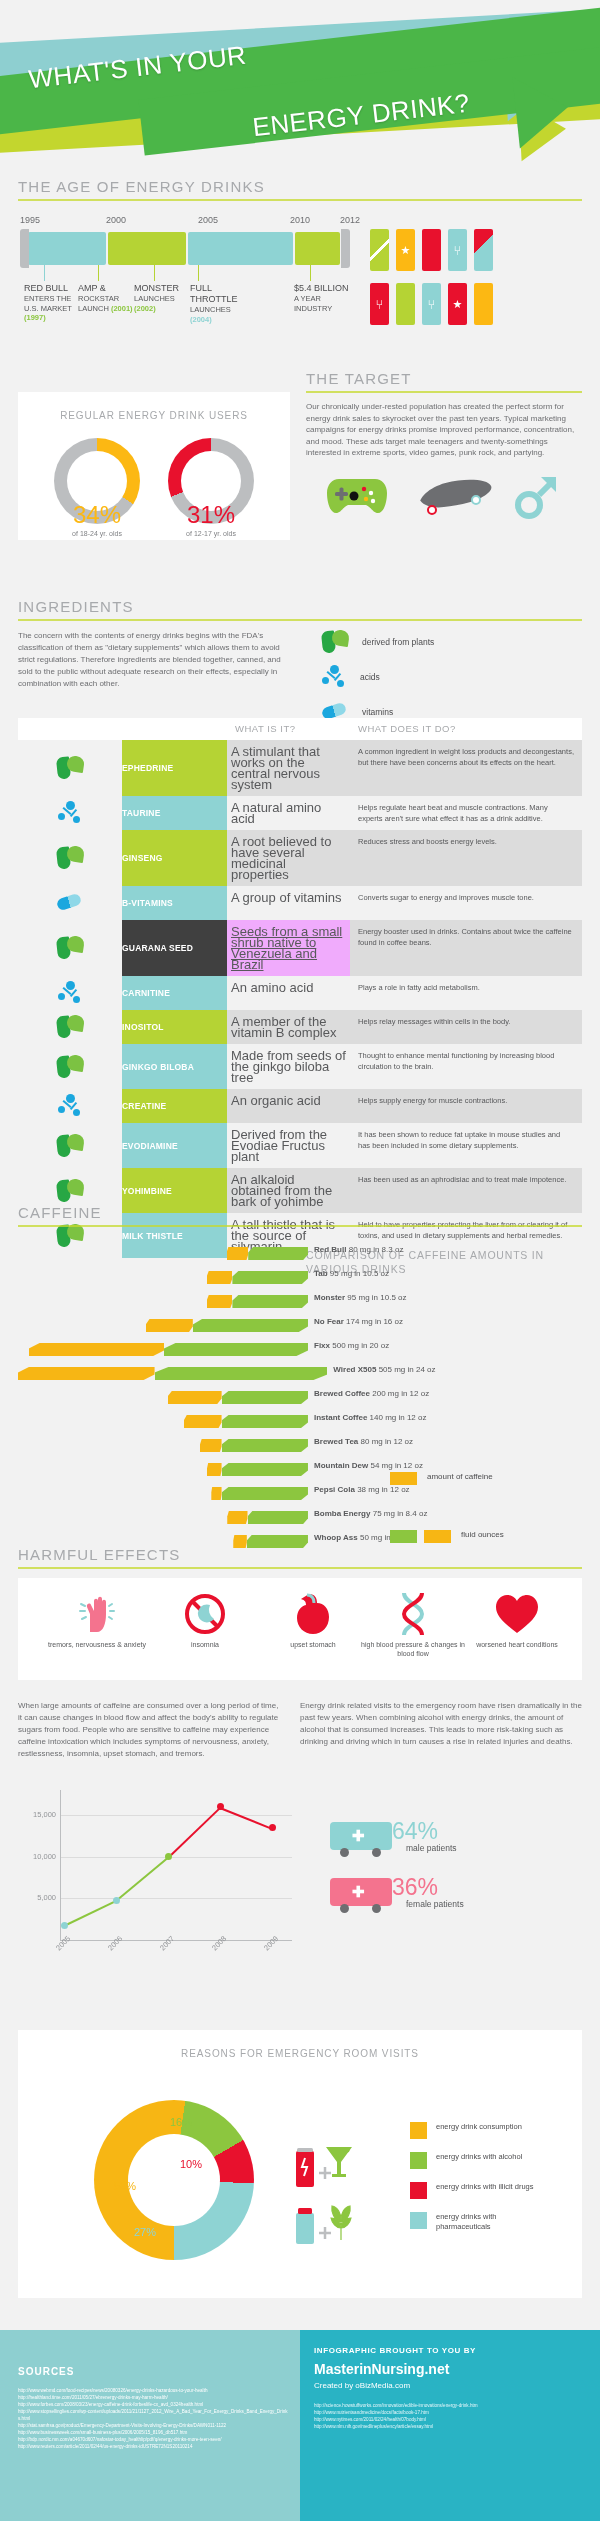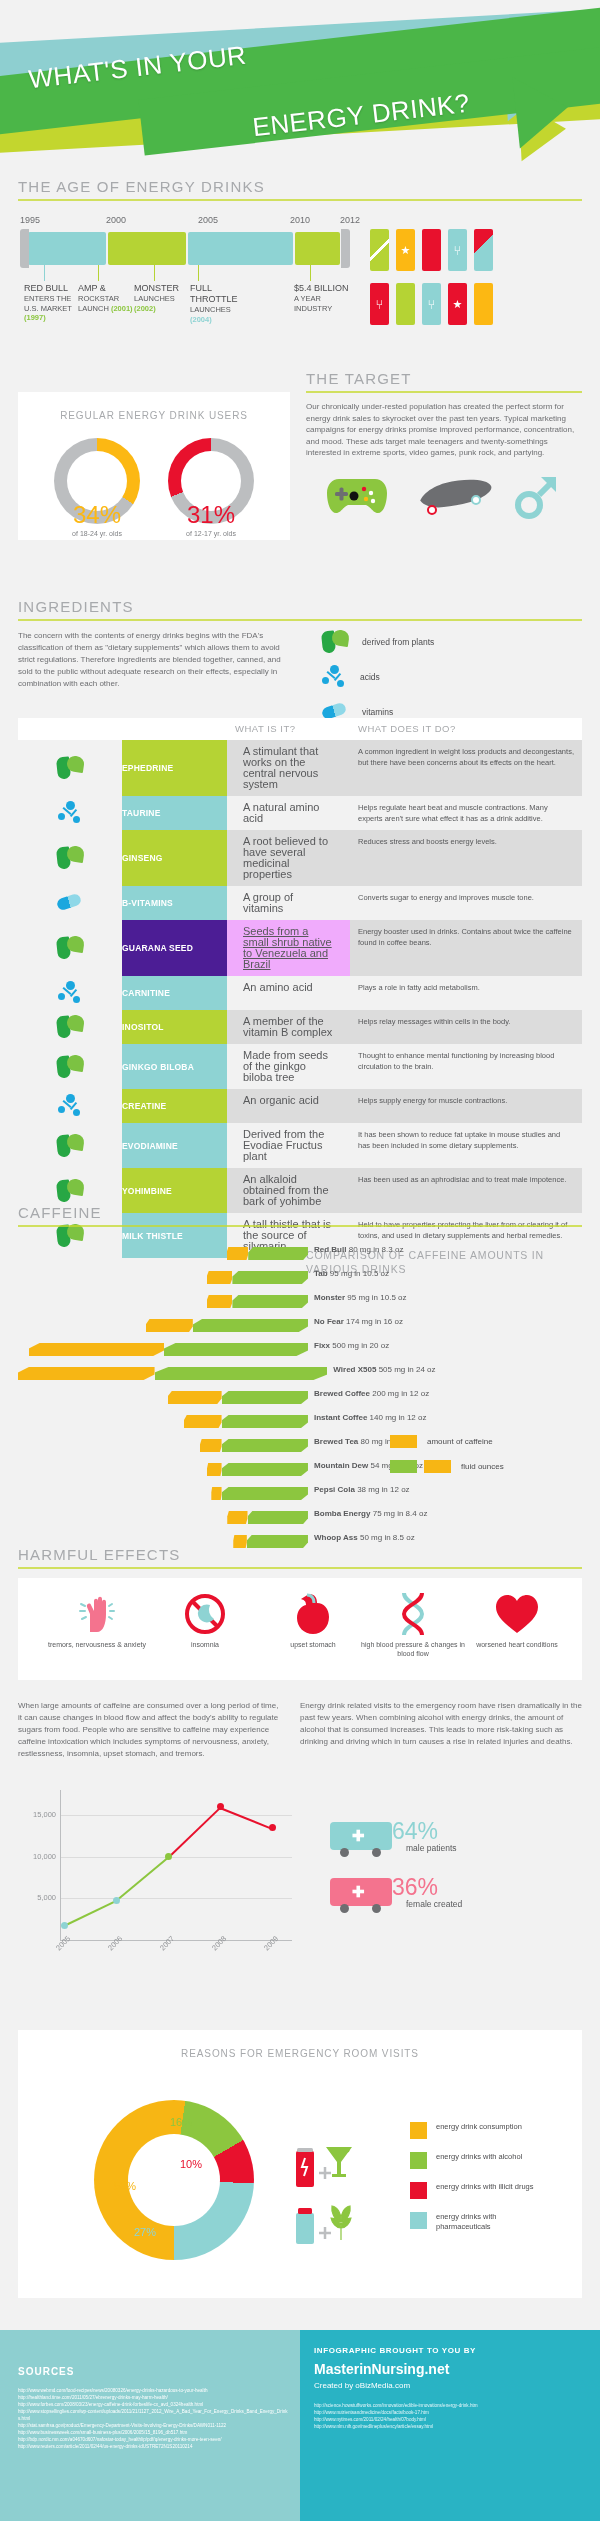--- a/index.html
+++ b/index.html
@@ -75,21 +75,21 @@
   .ithead { display:flex; height:22px; background:#fff; }
   .ithead .c1 { width:104px; }
   .ithead .c2 { width:105px; }
   .ithead .c3 { width:123px; padding-left:8px; font-size:9.5px; color:#a7a9ac; line-height:22px; letter-spacing:.5px;}
   .ithead .c4 { flex:1; padding-left:8px; font-size:9.5px; color:#a7a9ac; line-height:22px; letter-spacing:.5px;}
   .itrow { display:flex; align-items:stretch; min-height:34px; }
   .itrow.alt .cell { background:#dcdcdc; }
   .ic { width:104px; display:flex; align-items:center; justify-content:center; }
   .name { width:105px; display:flex; align-items:center; 
           color:#fff; font-size:8.5px; font-weight:700; letter-spacing:.2px; }
-  .what { width:123px; padding:6px 16px; font-size:11px; line-height:11px; color:#58595b; }
+  .what { width:123px; padding:6px 4px; font-size:13px; line-height:11px; color:#58595b; }
   .does { flex:1; padding:6px 8px; font-size:7.5px; line-height:11px; color:#58595b; }
 
   
   .leaf { width:26px; height:24px; position:relative; }
   .leafL { position:absolute; left:0; top:1px; width:13px; height:22px; background:#27a744;
            border-radius:14px 2px 14px 14px; transform:rotate(-6deg); }
   .leafR { position:absolute; left:10px; top:0; width:17px; height:16px; background:#7cc242;
            border-radius:16px 16px 2px 16px; transform:rotate(8deg); }
   .acid { width:24px; height:24px; position:relative; }
   .acid i { position:absolute; background:#1ba7de; border-radius:50%; display:block; }
@@ -107,21 +107,21 @@
   #s-caf { top:1204px; }
   #cafchart { position:absolute; left:18px; top:1242px; width:564px; }
   .cafrow { position:relative; height:24px; }
   .bolts { position:absolute; left:0; top:5px; height:13px; }
   .bz { position:absolute; top:0; height:13px; clip-path:polygon(0 42%,8% 0,100% 0,100% 58%,92% 100%,0 100%); }
   .caflabel { position:absolute; top:3px; font-size:8px; color:#58595b; white-space:nowrap; }
   .caflabel b { font-weight:700; }
   #cafhead { position:absolute; left:306px; top:1248px; width:276px;
              font-size:10.5px; letter-spacing:.8px; color:#a7a9ac; line-height:14px; }
   #caflegend { position:absolute; left:390px; top:1432px; }
-  .lgrow { display:flex; align-items:center; height:18px; margin-bottom:7px; }
+  .lgrow { display:flex; align-items:flex-start; height:18px; margin-bottom:7px;margin-top:40px; }
   .sw { width:27px; height:13px; }
   .lgrow span.lt { font-size:8px; color:#4d4d4f; margin-left:10px; }
 
   
   #s-harm { top:1546px; }
   #harmbox { position:absolute; left:18px; top:1578px; width:564px; height:102px; background:#fff; }
   .heff { position:absolute; top:10px; width:110px; text-align:center; }
   .heff .hico { height:52px; display:flex; align-items:center; justify-content:center; }
   .heff .ht { font-size:7px; line-height:9px; color:#58595b; }
   #harmp1 { position:absolute; left:18px; top:1700px; width:262px; font-size:8px; line-height:12px; color:#6d6e71; }
@@ -366,21 +366,21 @@
         <div class="what cell">A group of vitamins</div>
         <div class="does cell">Converts sugar to energy and improves muscle tone.</div>
       </div>
       <div class="itrow alt">
         <div class="ic cell" style="background: transparent;">
           <div class="leaf">
             <div class="leafL"></div>
             <div class="leafR"></div>
           </div>
         </div>
-        <div class="name" style="background:#4c1d95">GUARANA SEED</div>
+        <div class="name" style="background:#404040">GUARANA SEED</div>
         <div class="what cell" style="background: #f0abfc; text-decoration: underline;">Seeds from a small shrub native to Venezuela and Brazil</div>
         <div class="does cell" style="background: rgb(220, 220, 220);">Energy booster used in drinks. Contains about twice the caffeine found in coffee beans.</div>
       </div>
       <div class="itrow">
         <div class="ic cell" style="background: transparent;">
           <div class="acid">
             <u class="l1"></u>
             <u class="l2"></u>
             <i class="a"></i>
             <i class="b"></i>
@@ -667,21 +667,21 @@
   </div>
   <div class="erstat">
     <div class="amb">
       <div class="ambbody" style="background:#f4738e"></div>
       <div class="ambcross">✚</div>
       <div class="ambw" style="left:10px"></div>
         <div class="ambw" style="left:42px"></div>
     </div>
     <div>
       <div class="erpct" style="color:#f4738e">36%</div>
-      <div class="ersub" style="margin-left:14px">female created</div>
+      <div class="ersub" style="margin-left:14px">female patients</div>
     </div>
   </div>
 </div>
 
 <div id="reasonbox">
   <div id="reasontitle">REASONS FOR EMERGENCY ROOM VISITS</div>
   <div id="pie" style="background: conic-gradient(from 180deg, rgb(247, 182, 20) 0deg, rgb(247, 182, 20) 188.108deg, rgb(140, 198, 63) 188.108deg, rgb(140, 198, 63) 240deg, rgb(232, 17, 45) 240deg, rgb(232, 17, 45) 272.432deg, rgb(142, 211, 211) 272.432deg, rgb(142, 211, 211) 360deg);"></div>
   <div id="pielabels">
       <div class="plab" style="left:96px;top:150px;color:#f7b614">58%</div>
       <div class="plab" style="left:152px;top:86px;color:#8cc63f">16%</div>

